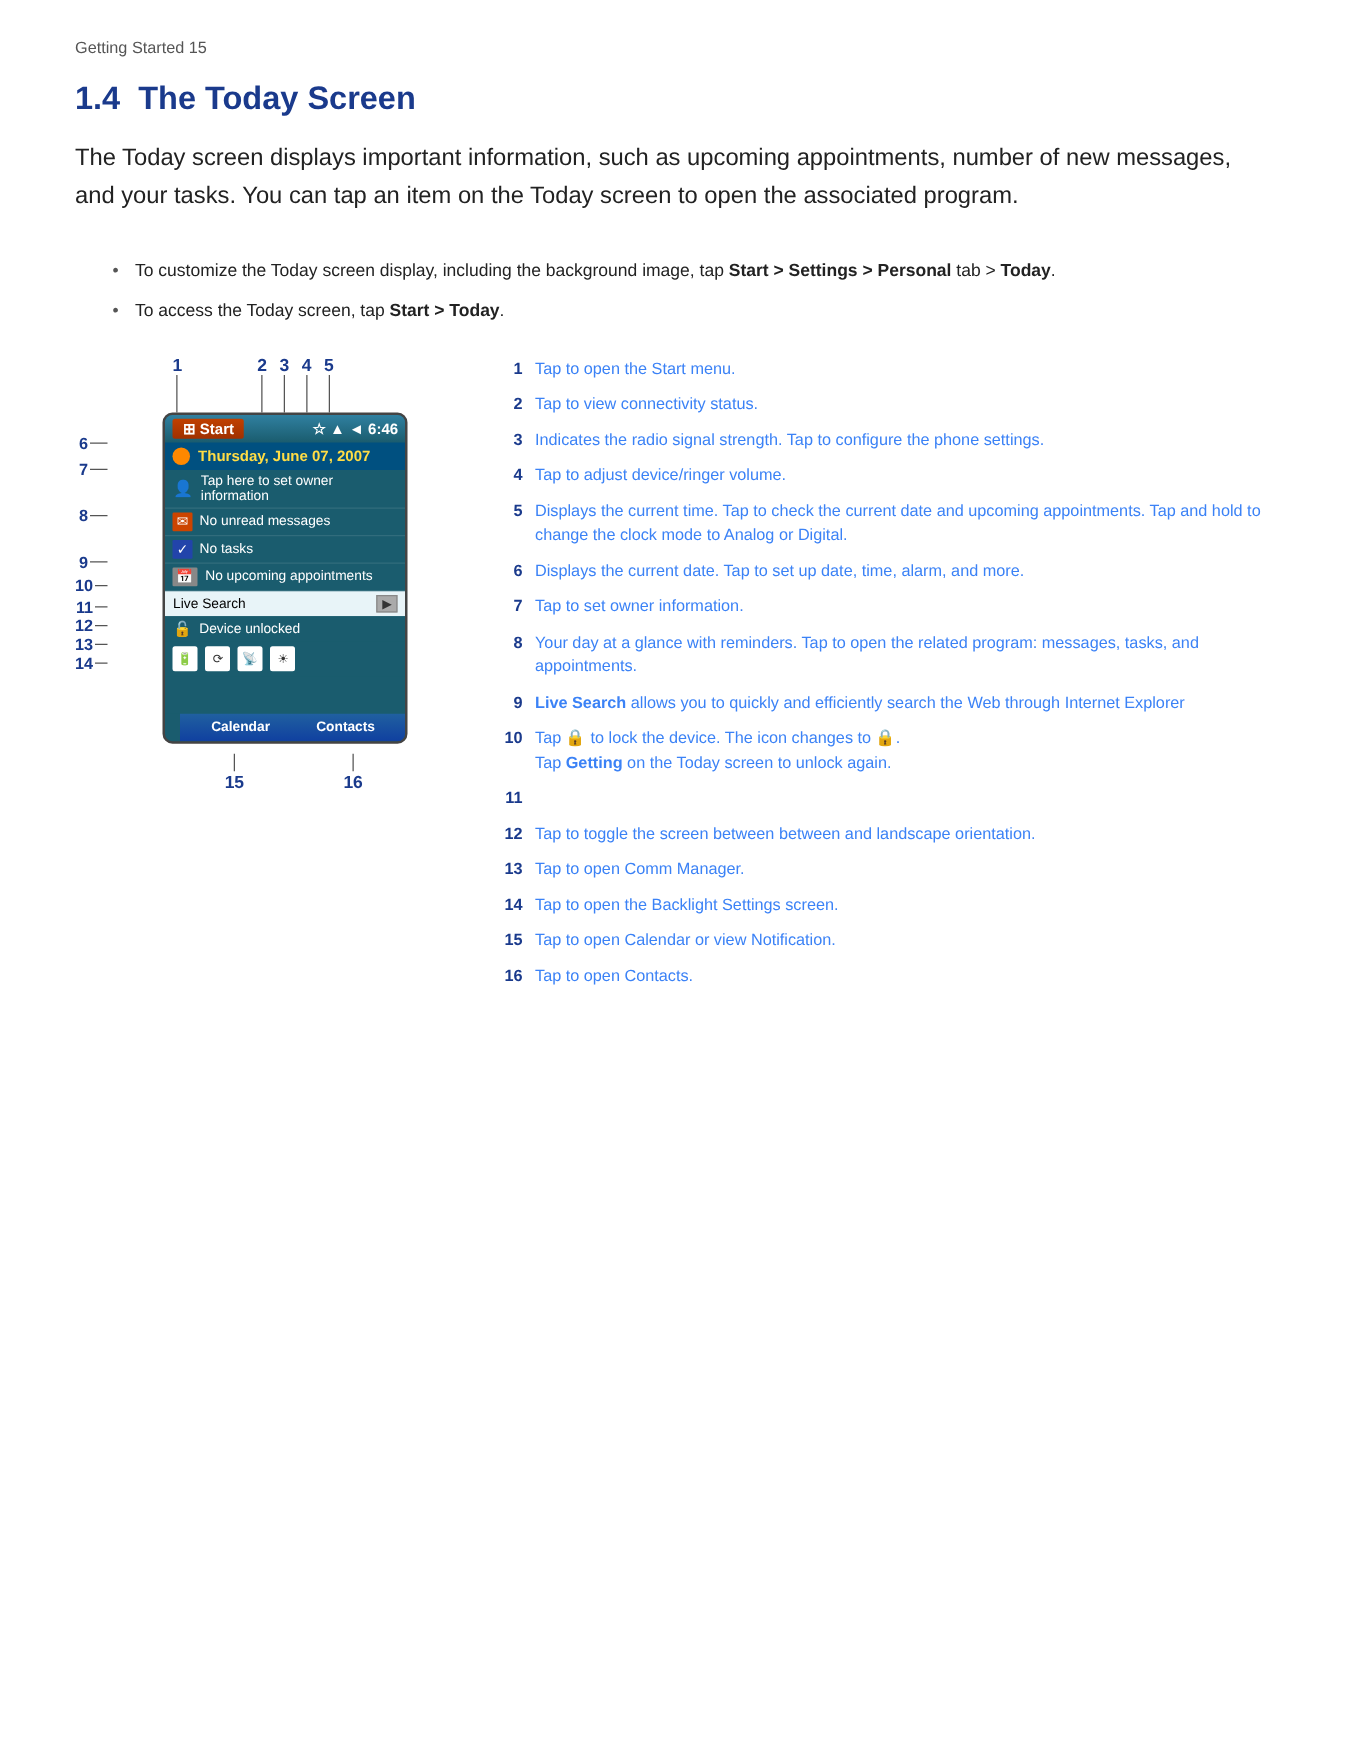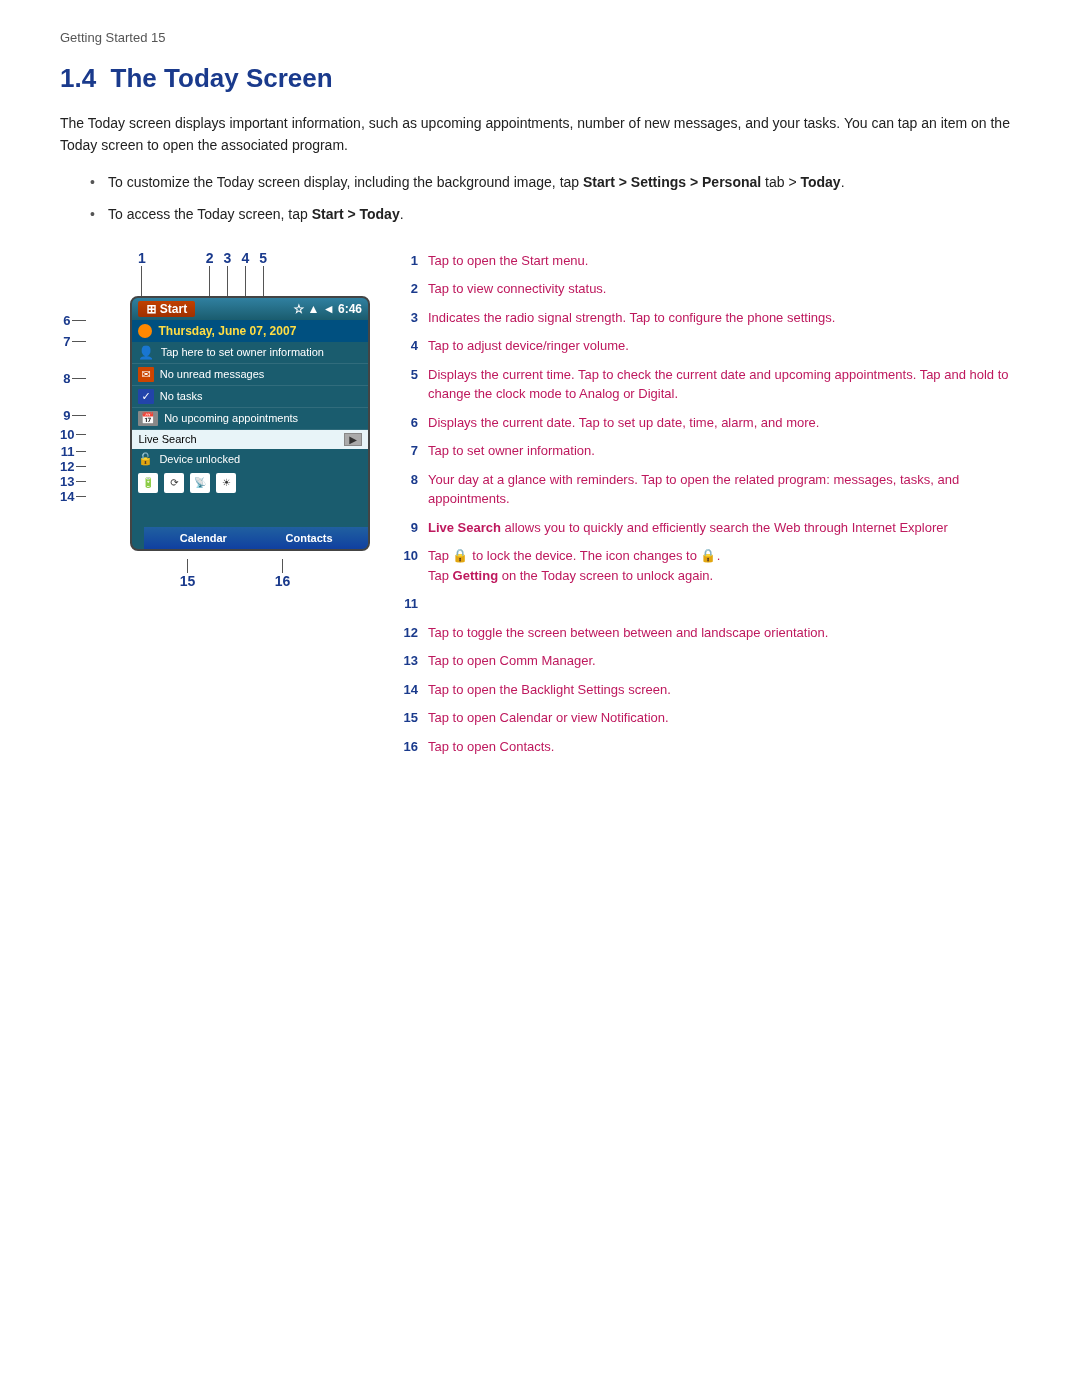--- a/index.html
+++ b/index.html
@@ -20,23 +20,23 @@
       margin-bottom: 18px;
     }
     .section-title {
       font-size: 26px;
       font-weight: bold;
       color: #1a3a8c;
       margin-bottom: 18px;
       border-bottom: none;
     }
     .intro-text {
-      font-size: 14px;
+      font-size: 19px;
       line-height: 1.6;
-      margin-bottom: 14px;
+      margin-bottom: 32px;
       color: #222;
     }
     .bullet-list {
       list-style: none;
       margin-left: 30px;
       margin-bottom: 20px;
     }
     .bullet-list li {
       position: relative;
       padding-left: 18px;
@@ -56,21 +56,21 @@
       gap: 30px;
       margin-top: 10px;
     }
     .device-area {
       flex: 0 0 auto;
       position: relative;
       width: 310px;
     }
     
     .phone-mockup {
-      width: 240px;
+      width: 196px;
       margin-left: 40px;
       border: 2px solid #444;
       border-radius: 8px;
       overflow: hidden;
       background: #1a5c6e;
       font-family: Arial, sans-serif;
       font-size: 11px;
       color: #fff;
       position: relative;
     }
@@ -171,21 +171,21 @@
       align-items: flex-start;
     }
     .desc-num {
       font-weight: bold;
       color: #1a3a8c;
       min-width: 18px;
       text-align: right;
       flex-shrink: 0;
     }
     .desc-text {
-      color: #be185d;
+      color: #3b82f6;
     }
   </style>
 </head>
 <body>
 
 <div class="page-header">
   <span>Getting Started  15</span>
 </div>
 
 <div class="section-title">

